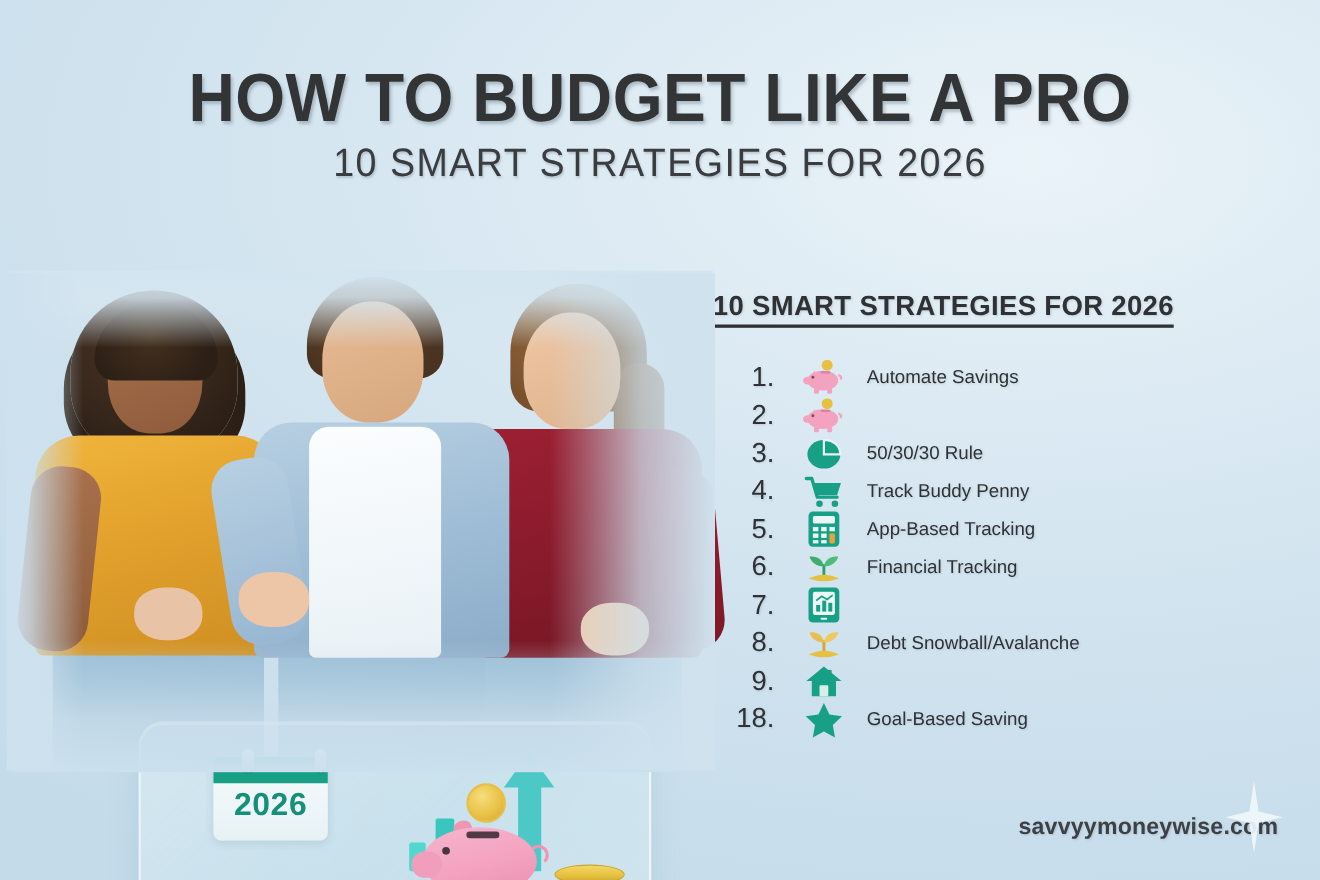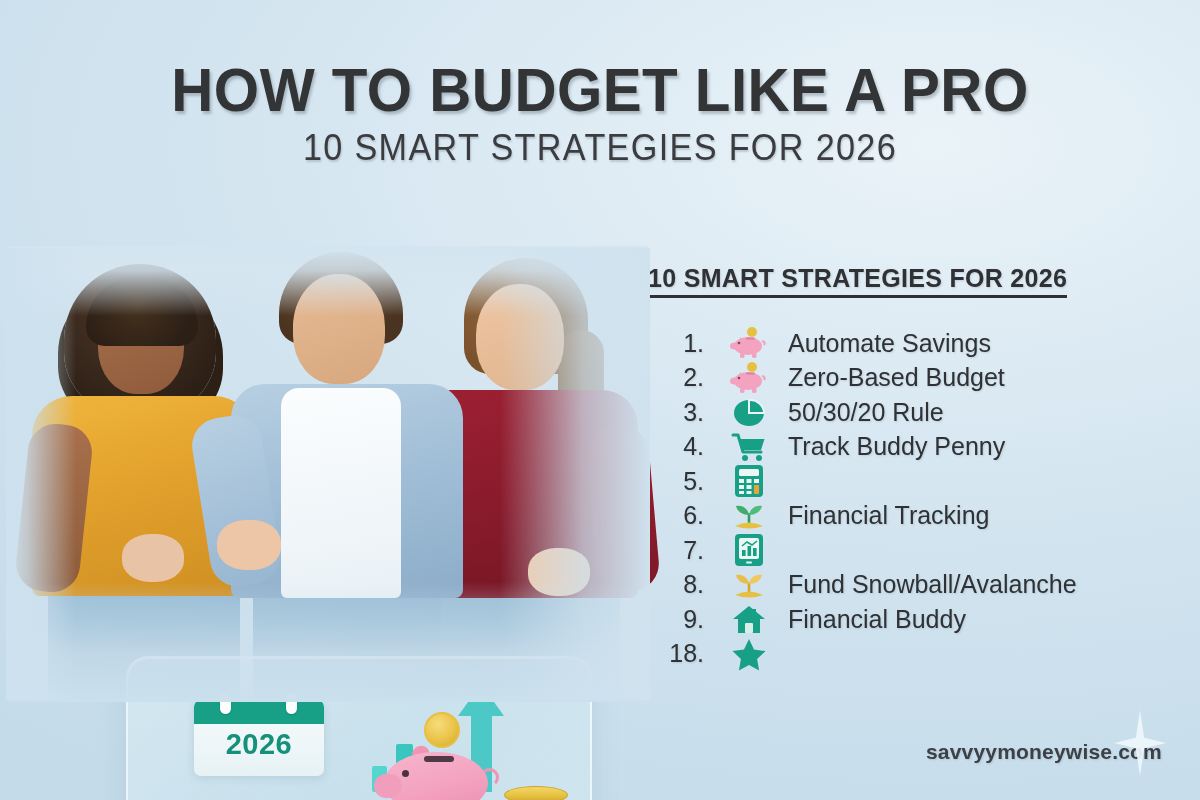--- a/index.html
+++ b/index.html
@@ -118,21 +118,21 @@
 
   
   .glass{
     position:absolute;left:118px;top:408px;width:462px;height:232px;
     border-radius:22px;z-index:25;
     background:linear-gradient(135deg,rgba(235,248,250,.40) 0%,rgba(205,238,240,.26) 50%,rgba(225,245,248,.36) 100%);
     border:2px solid rgba(255,255,255,.62);
     box-shadow:0 6px 26px rgba(120,160,180,.22), inset 0 1px 0 rgba(255,255,255,.7);
   }
   
-  .calendar{position:absolute;left:66px;top:42px;width:130px;height:76px;
+  .calendar{position:absolute;left:66px;top:30px;width:104px;height:76px;
     border-radius:7px;overflow:visible;
     background:linear-gradient(180deg,#f6fbfc 0%,#e7f2f5 100%);
     box-shadow:0 2px 8px rgba(90,130,150,.2);}
   .calendar .cbar{position:absolute;left:0;top:0;width:100%;height:24px;
     border-radius:7px 7px 0 0;background:#17a085;}
   .calendar .ring{position:absolute;top:-7px;width:11px;height:21px;border-radius:6px;
     background:#fdfefe;box-shadow:0 1px 2px rgba(0,0,0,.15);}
   .calendar .ring.l{left:26px;} .calendar .ring.r{left:92px;}
   .calendar .cyear{position:absolute;left:0;right:0;top:28px;text-align:center;
     font-size:29px;font-weight:bold;color:#15907a;letter-spacing:0.5px;}
@@ -174,21 +174,21 @@
     border-bottom:3px solid #2f3134;display:inline-block;padding-bottom:2px;
     text-shadow:1px 1px 2px rgba(120,140,155,.3);white-space:nowrap;
   }
   ol.items{list-style:none;margin:28px 0 0 0;padding:0;}
   ol.items li{
     display:flex;align-items:center;height:34.5px;margin:0;
   }
   .num{width:56px;text-align:right;padding-right:16px;font-size:25px;color:#2f3134;
     text-shadow:1px 1px 2px rgba(120,140,155,.28);}
   .ic{width:58px;display:flex;justify-content:center;align-items:center;}
-  .lbl{font-size:25px;color:#2f3134;padding-left:10px;white-space:nowrap;
+  .lbl{font-size:17px;color:#2f3134;padding-left:10px;white-space:nowrap;
     text-shadow:1px 1px 2px rgba(120,140,155,.28);}
   .ic svg{display:block;}
   
   .watermark{position:absolute;right:38px;bottom:36px;display:flex;align-items:center;}
   .wm-text{font-size:21px;font-weight:bold;color:#3d4145;letter-spacing:.2px;
     text-shadow:1px 1px 2px rgba(130,150,165,.35);}
   .sparkle{position:absolute;right:-4px;bottom:-12px;width:52px;height:66px;
     background:#eef6fb;opacity:.93;
     clip-path:polygon(50% 0%,58% 42%,100% 50%,58% 58%,50% 100%,42% 58%,0% 50%,42% 42%);}
 </style>
@@ -310,32 +310,31 @@
         <ellipse cx="19" cy="19" rx="14" ry="9" fill="#f3a2bf"></ellipse>
         <path d="M11 10 l4 4 -5 1 z" fill="#f3a2bf"></path>
         <ellipse cx="5.5" cy="19" rx="4.5" ry="3.6" fill="#f3a2bf"></ellipse>
         <circle cx="10" cy="16" r="1.3" fill="#7a4a5c"></circle>
         <rect x="17" y="10.5" width="9" height="2" rx="1" fill="#e07fa2"></rect>
         <rect x="11" y="26" width="4.5" height="5" rx="1.4" fill="#f3a2bf"></rect>
         <rect x="23" y="26" width="4.5" height="5" rx="1.4" fill="#f3a2bf"></rect>
         <path d="M33 14 q4 1 2 4" stroke="#f3a2bf" stroke-width="2.2" fill="none"></path>
       </svg>
           </span>
-          <span class="lbl">Zero-Based Budget</span>
         </li>
         <li>
           <span class="num">3.</span>
           <span class="ic">
             <svg width="36" height="32" viewBox="0 0 36 32">
         <ellipse cx="18" cy="17" rx="15" ry="13" fill="#17a085"></ellipse>
         <path d="M18 17 L18 4 A13 13 0 0 1 33 17 Z" fill="#d9eef0" opacity=".0"></path>
         <path d="M18 17 L18 4.2 A13.5 13 0 0 1 33 17 Z" fill="#17a085" stroke="#eaf3f8" stroke-width="2"></path>
       </svg>
           </span>
-          <span class="lbl">50/30/20 Rule</span>
+          <span class="lbl">50/30/30 Rule</span>
         </li>
         <li>
           <span class="num">4.</span>
           <span class="ic">
             <svg width="38" height="32" viewBox="0 0 38 32">
         <path d="M3 4 h5 l5 17 h18" stroke="#17a085" stroke-width="3" fill="none" stroke-linecap="round" stroke-linejoin="round"></path>
         <path d="M9.5 8 h25 l-3.5 11 h-18 z" fill="#17a085"></path>
         <circle cx="15" cy="27" r="3" fill="#17a085"></circle>
         <circle cx="29" cy="27" r="3" fill="#17a085"></circle>
       </svg>
@@ -351,20 +350,21 @@
         <rect x="6" y="15" width="5" height="4" fill="#eaf7f4"></rect>
         <rect x="13.5" y="15" width="5" height="4" fill="#eaf7f4"></rect>
         <rect x="21" y="15" width="5" height="4" fill="#eaf7f4"></rect>
         <rect x="6" y="21" width="5" height="4" fill="#eaf7f4"></rect>
         <rect x="13.5" y="21" width="5" height="4" fill="#eaf7f4"></rect>
         <rect x="21" y="21" width="5" height="9" rx="1" fill="#e8a33c"></rect>
         <rect x="6" y="27" width="5" height="3" fill="#eaf7f4"></rect>
         <rect x="13.5" y="27" width="5" height="3" fill="#eaf7f4"></rect>
       </svg>
           </span>
+          <span class="lbl">App-Based Tracking</span>
         </li>
         <li>
           <span class="num">6.</span>
           <span class="ic">
             <svg width="40" height="32" viewBox="0 0 40 32">
         <path d="M20 24 V13" stroke="#2f9e63" stroke-width="2.6" fill="none"></path>
         <path d="M20 15 C13 15 8 11 7 6 c7 -1 12 3 13 9 z" fill="#3fae6d"></path>
         <path d="M20 15 C27 15 32 11 33 6 c-7 -1 -12 3 -13 9 z" fill="#4fbd7a"></path>
         <path d="M6 26 q14 -7 28 0 q-14 5 -28 0 z" fill="#e6c141"></path>
       </svg>
@@ -388,40 +388,40 @@
         <li>
           <span class="num">8.</span>
           <span class="ic">
             <svg width="40" height="32" viewBox="0 0 40 32">
         <path d="M20 24 V13" stroke="#d8a62c" stroke-width="2.6" fill="none"></path>
         <path d="M20 15 C13 15 8 11 7 6 c7 -1 12 3 13 9 z" fill="#e8be4c"></path>
         <path d="M20 15 C27 15 32 11 33 6 c-7 -1 -12 3 -13 9 z" fill="#edc95e"></path>
         <path d="M6 26 q14 -7 28 0 q-14 5 -28 0 z" fill="#e6c141"></path>
       </svg>
           </span>
-          <span class="lbl">Fund Snowball/Avalanche</span>
+          <span class="lbl">Debt Snowball/Avalanche</span>
         </li>
         <li>
           <span class="num">9.</span>
           <span class="ic">
             <svg width="36" height="32" viewBox="0 0 36 32">
         <path d="M18 3 L34 16 h-5 v14 h-22 V16 H2 z" fill="#17a085"></path>
         <rect x="14" y="20" width="8" height="10" rx="1" fill="#d8eee9"></rect>
         <rect x="21" y="6" width="4" height="6" fill="#17a085"></rect>
       </svg>
           </span>
-          <span class="lbl">Financial Buddy</span>
         </li>
         <li>
           <span class="num">18.</span>
           <span class="ic">
             <svg width="36" height="34" viewBox="0 0 36 34">
         <path d="M18 2 l5 10.5 11.5 1.6 -8.4 8 2 11.4 -10.1 -5.5 -10.1 5.5 2 -11.4 -8.4 -8 11.5 -1.6 z" fill="#17a085"></path>
       </svg>
           </span>
+          <span class="lbl">Goal-Based Saving</span>
         </li>
       </ol>
   </div>
 
   <div class="watermark">
     <span class="wm-text">savvyymoneywise.com</span>
     <span class="sparkle"></span>
   </div>
 
 </div>

